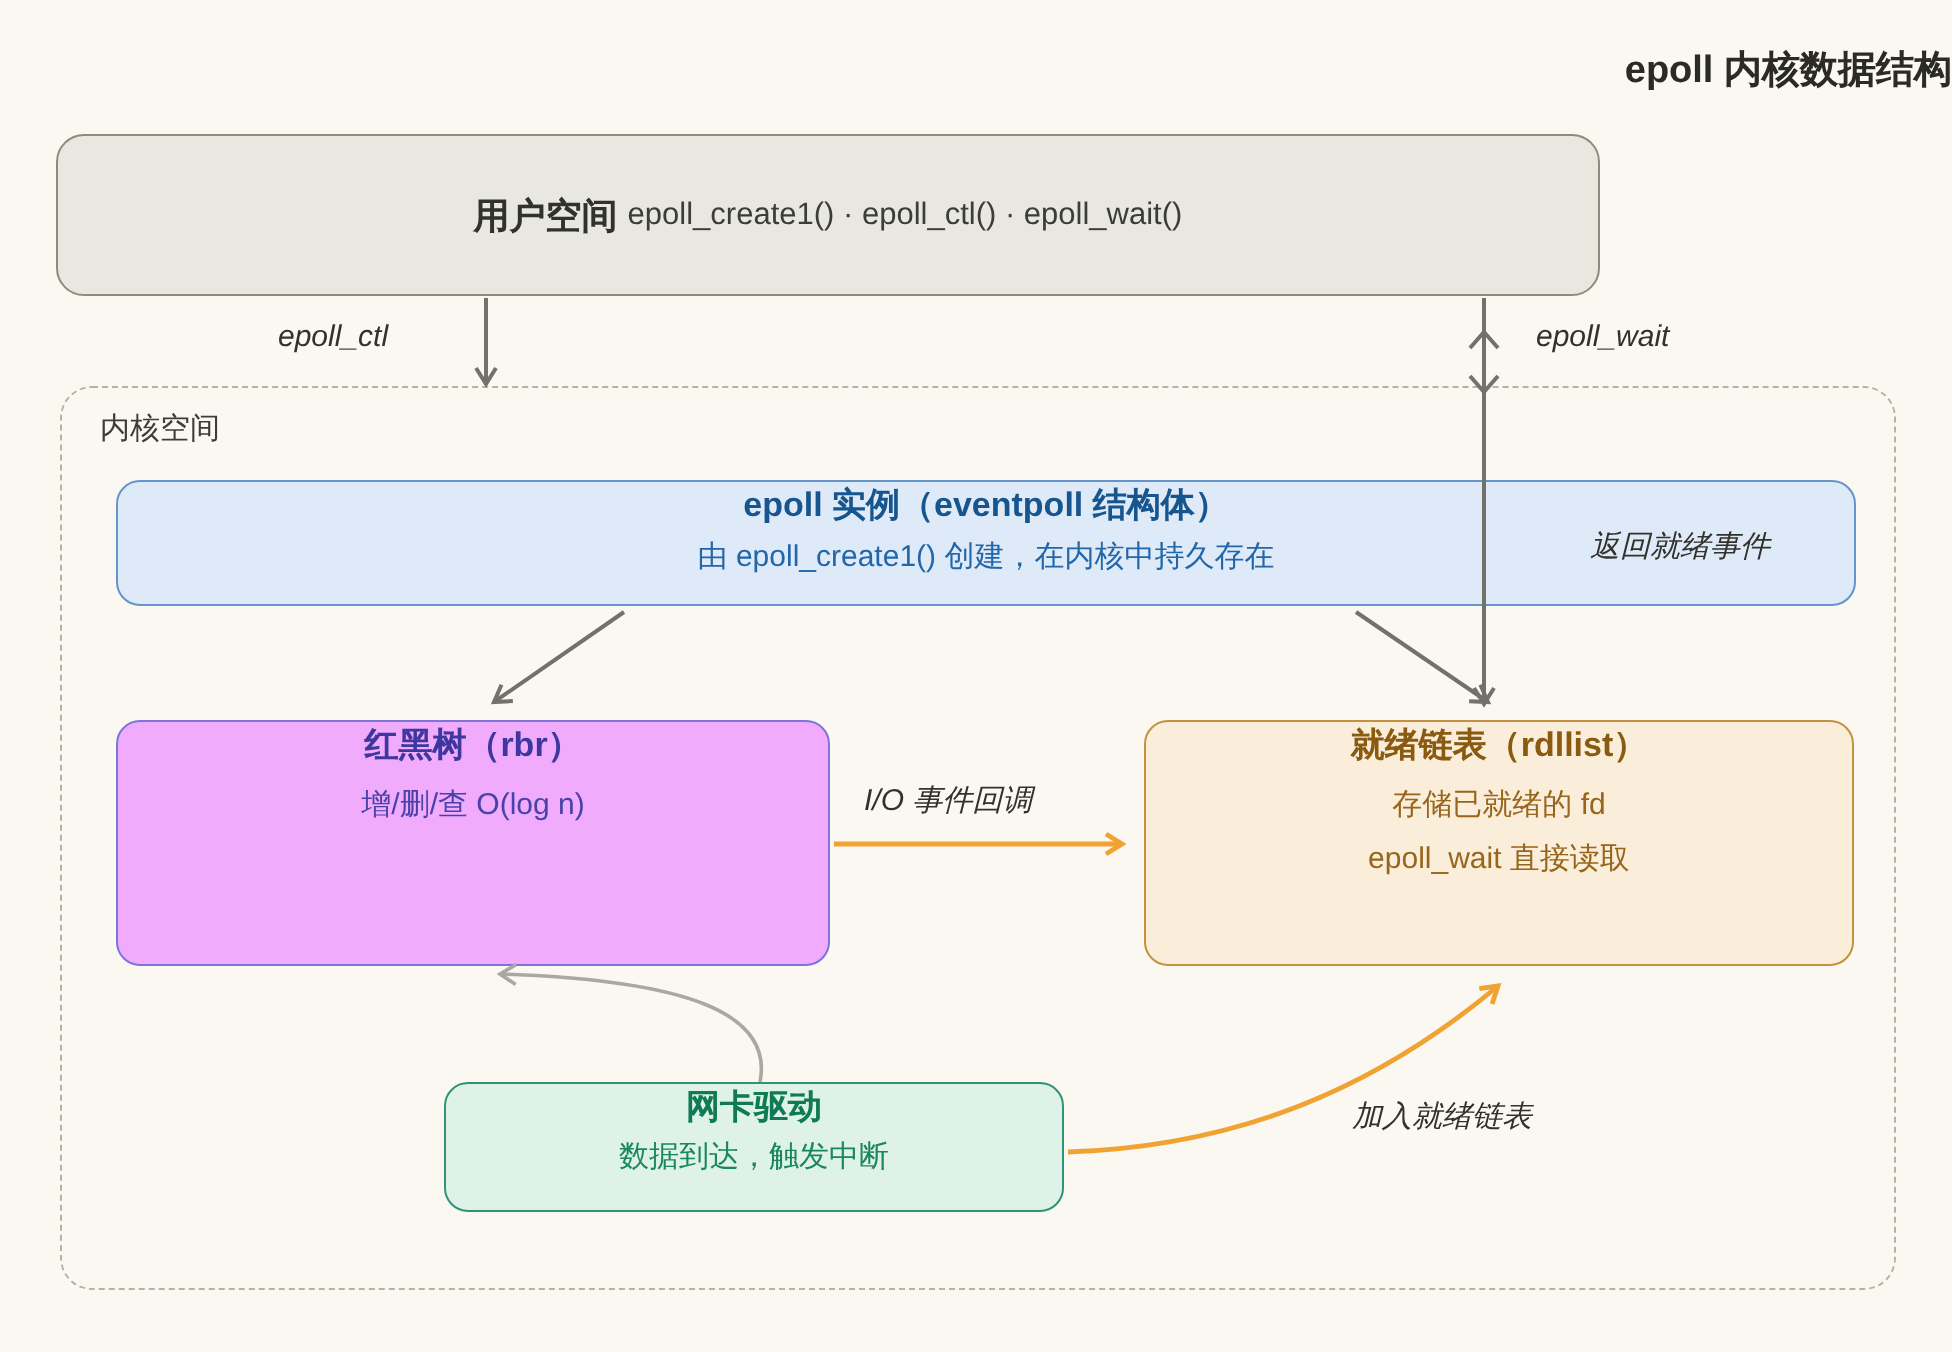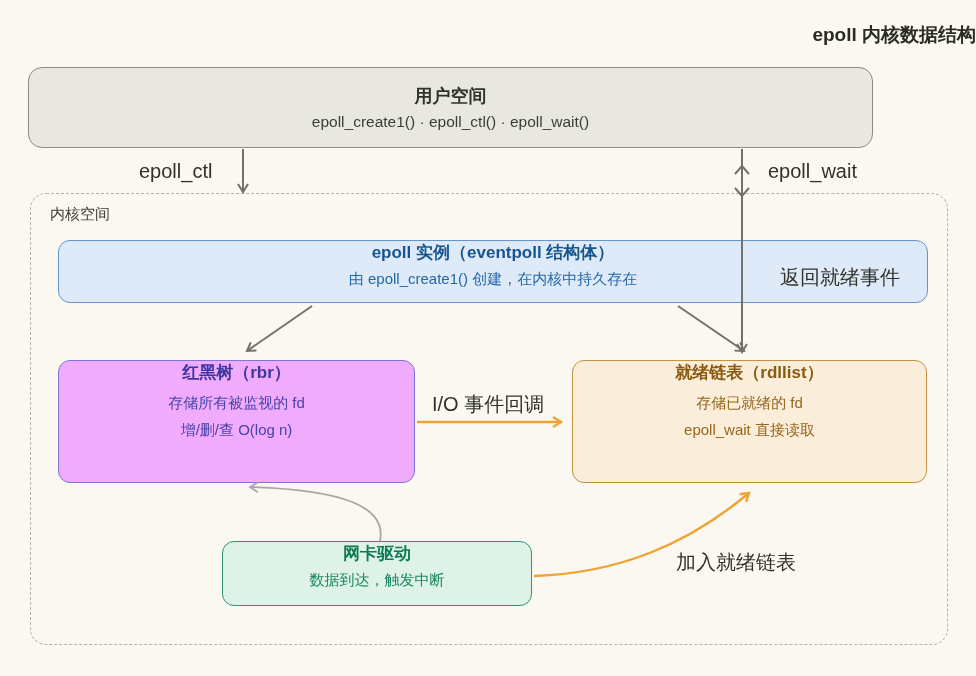--- a/index.html
+++ b/index.html
@@ -10,23 +10,23 @@
   }
   .canvas { position:relative; width:976px; height:676px; overflow:hidden; }
 
   .diagram-title {
     position:absolute; left:0; top:22px; width:976px;
     text-align:right; font-size:19px; font-weight:bold; color:#2b2b26;
   }
 
   
   .user-box {
-    position:absolute; left:28px; top:67px; width:845px; height:81px;
+    position:absolute; left:28px; top:67px; width:772px; height:81px;
     background:#e9e8e0; border:1.5px solid #8b8b82; border-radius:14px;
-    display:flex; flex-direction:column; align-items:center; justify-content:center;
+    display:flex; flex-direction:row; align-items:center; justify-content:center;
     gap:5px;
   }
   .user-box .ub-title { font-size:18px; font-weight:bold; color:#32322c; }
   .user-box .ub-sub   { font-size:15.5px; color:#3d3d37; }
 
   
   .kernel-box {
     position:absolute; left:30px; top:193px; width:918px; height:452px;
     border:1.8px dashed #b3b3aa; border-radius:16px;
   }
@@ -60,28 +60,28 @@
 
   .node-rdllist {
     left:572px; top:360px; width:355px; height:123px;
     background:#faeeda; border:1.5px solid #c3913f;
   }
   .node-rdllist .n-title { color:#8a5a10; }
   .node-rdllist .n-line  { color:#97661c; }
 
   .node-nic {
     left:222px; top:541px; width:310px; height:65px;
-    background:#def2e8; border:1.5px solid #2f9378;
+    background:#def2e8; border:1.5px solid #2f9378;font-family:Liberation Mono, monospace;
   }
   .node-nic .n-title { color:#0f7a56; }
   .node-nic .n-line  { color:#1b8662; line-height:20px; }
 
   
   .edge-label {
-    position:absolute; font-size:20px; color:#32322c; white-space:nowrap;
+    position:absolute; font-size:15px; color:#32322c; white-space:nowrap;font-style:italic;
   }
   .lbl-epoll-ctl   { left:139px; top:160px; }
   .lbl-epoll-wait  { left:768px; top:160px; }
   .lbl-return      { left:775px; top:264px; width:130px; text-align:center; }
   .lbl-io-callback { left:432px; top:391px; }
   .lbl-join-ready  { left:656px; top:549px;margin-left:20px; }
 
   svg.arrows { position:absolute; left:0; top:0; pointer-events:none; }
 </style>
 </head>
@@ -99,21 +99,20 @@
   <div class="kernel-box"></div>
   <div class="kernel-label">内核空间</div>
 
   <div class="node node-epoll">
     <div class="n-title">epoll 实例（eventpoll 结构体）</div>
     <div class="n-line">由 epoll_create1() 创建，在内核中持久存在</div>
   </div>
 
   <div class="node node-rbtree">
     <div class="n-title">红黑树（rbr）</div>
-    <div class="n-line">存储所有被监视的 fd</div>
     <div class="n-line">增/删/查 O(log n)</div>
   </div>
 
   <div class="node node-rdllist">
     <div class="n-title">就绪链表（rdllist）</div>
     <div class="n-line">存储已就绪的 fd</div>
     <div class="n-line">epoll_wait 直接读取</div>
   </div>
 
   <div class="node node-nic">

